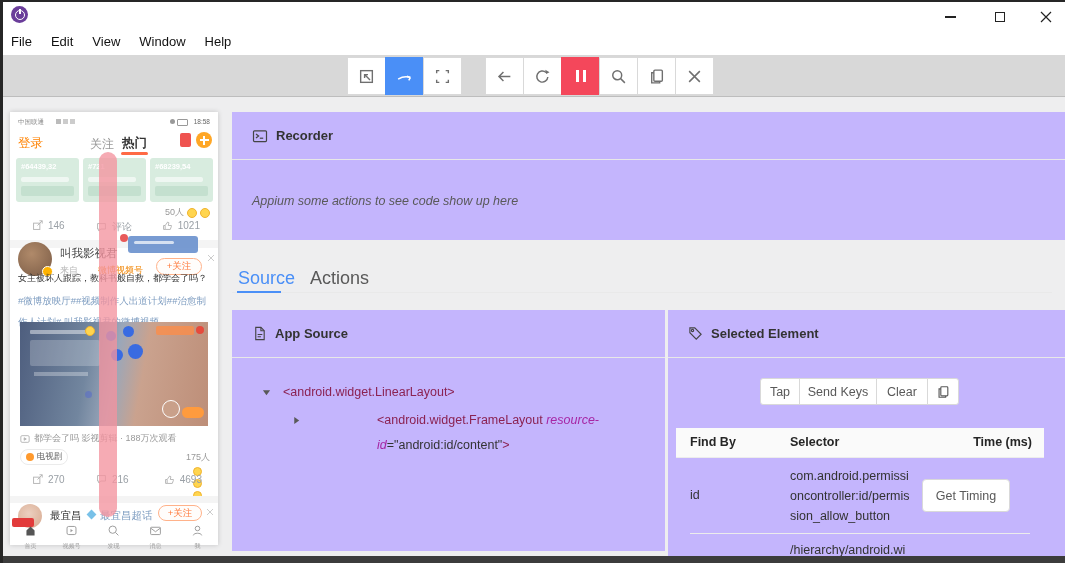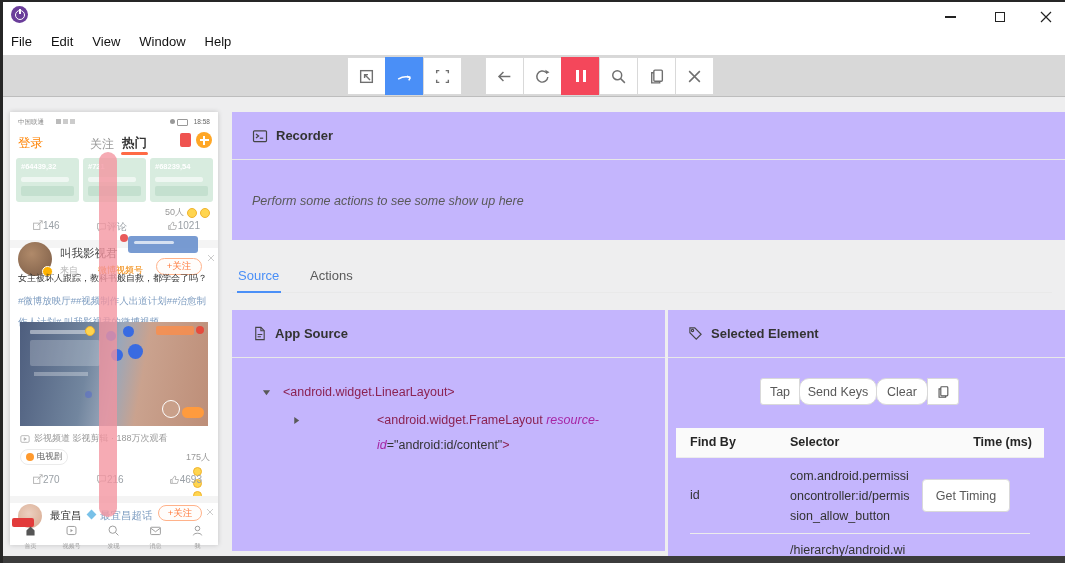--- a/index.html
+++ b/index.html
@@ -22,46 +22,46 @@
   
   .toolbar{left:3px;top:55px;width:1062px;height:42px;background:#d8d8d8;border-bottom:1px solid #bdbdbd;box-sizing:border-box;}
   .tb-group{position:absolute;top:2px;display:flex;}
   .tb-btn{width:39px;height:38px;background:#fff;border:1px solid #d9d9d9;margin-left:-1px;display:flex;align-items:center;justify-content:center;box-sizing:border-box;}
   .tb-btn.active-blue{background:#4a8ff7;border-color:#4a8ff7;}
   .tb-btn.active-red{background:#f4475b;border-color:#f4475b;}
 
   
   .panel{background:#c4b5fd;padding-left:20px;}
   .panel-header{position:absolute;left:0;top:0;right:0;height:47px;border-bottom:1px solid #e8e8e8;display:flex;align-items:center;gap:8px;padding-left:20px;font-size:13px;font-weight:bold;color:#333;}
-  .tab{font-size:13px;cursor:default;}
+  .tab{font-size:18px;cursor:default;}
   .tab.active{color:#4a8ff7;}
   .tab.idle{color:#595959;}
 
   .btn{background:#fff;border:1px solid #d9d9d9;color:#595959;font-size:12.5px;display:flex;align-items:center;justify-content:center;box-sizing:border-box;}
   .btn-group{display:flex;}
-  .btn-group .btn{margin-left:-1px;height:27px;border-radius:10px;}
+  .btn-group .btn{margin-left:-1px;height:27px;}
   .btn-group .btn:first-child{border-radius:3px 0 0 3px;margin-left:0;}
   .btn-group .btn:last-child{border-radius:0 3px 3px 0;}
 
   .tree{font-size:12.5px;line-height:25px;}
   .tag-t{color:#8b2252;}
   .attr-t{color:#a626a4;font-style:italic;}
   .val-t{color:#333;}
 
   .th{font-size:12.5px;font-weight:bold;color:#262626;}
   .td{font-size:12.5px;color:#333;}
 
   
   .phone{left:10px;top:112px;width:208px;height:433px;background:#fff;box-shadow:0 0 5px rgba(0,0,0,.18);}
   .emoji-dot{width:10px;height:10px;border-radius:50%;background:#ffd54f;border:1px solid #f0b32e;box-sizing:border-box;}
   .g-card{position:absolute;top:46px;width:63px;height:44px;background:#d8ecdf;border-radius:3px;}
   .g-card .v{position:absolute;left:5px;top:4px;color:#fff;font-size:7.5px;font-weight:bold;}
   .g-card .b1{position:absolute;left:5px;top:19px;width:48px;height:5px;background:rgba(255,255,255,.6);border-radius:2px;}
   .g-card .b2{position:absolute;left:5px;top:28px;width:53px;height:10px;background:rgba(126,183,149,.22);border-radius:2px;}
-  .count-item{display:flex;align-items:center;font-size:10px;color:#9aa0a6;justify-content:space-between;}
+  .count-item{display:flex;align-items:center;gap:5px;font-size:10px;color:#9aa0a6;justify-content:space-between;}
   .pill-follow{border:1px solid #ffb28a;border-radius:9px;color:#ff7a3c;font-size:9.5px;display:flex;align-items:center;justify-content:center;background:#fffdfb;box-sizing:border-box;}
   .divider{background:#f4f4f4;}
   .touch-dot{border-radius:50%;background:rgba(47,102,230,.92);}
   .swipe-stripe{left:89px;top:40px;width:18px;height:365px;background:rgba(243,148,159,.78);border-radius:9px;z-index:30;}
   .nav-item{position:absolute;top:411px;width:41px;text-align:center;}
   .nav-item .lbl{display:block;font-size:6px;color:#9b9b9b;margin-top:1px;transform-origin:top center;}
 
   .watermark{right:7px;top:534px;font-size:17px;color:rgba(140,143,148,.85);letter-spacing:1px;z-index:50;}
 </style>
 </head>
@@ -257,21 +257,21 @@
     <div class="abs touch-dot" style="left:113px;top:214px;width:11px;height:11px;"></div>
     <div class="abs touch-dot" style="left:118px;top:232px;width:15px;height:15px;"></div>
     <div class="abs touch-dot" style="left:101px;top:237px;width:12px;height:12px;"></div>
     <div class="abs emoji-dot" style="left:75px;top:214px;"></div>
 
     <div class="abs" style="left:10px;top:320px;display:flex;align-items:center;gap:4px;">
       <svg width="10" height="10" viewBox="0 0 12 12" fill="none" stroke="#b5b5b5" stroke-width="1.1">
           <rect x="1" y="2" width="10" height="8" rx="1.5"></rect>
           <path d="M5 4.5 L7.5 6 L5 7.5 Z" fill="#b5b5b5"></path>
         </svg>
-      <span style="font-size:9px;color:#999;">影视频道 影视剪辑 · 188万次观看</span>
+      <span style="font-size:9px;color:#999;">都学会了吗 影视剪辑 · 188万次观看</span>
     </div>
     <div class="abs" style="left:10px;top:337px;width:48px;height:16px;border:1px solid #ebebeb;border-radius:8px;display:flex;align-items:center;justify-content:center;gap:3px;box-sizing:border-box;">
       <span style="width:8px;height:8px;border-radius:50%;background:#ff9a2e;display:inline-block;"></span>
       <span style="font-size:8.5px;color:#666;">电视剧</span>
     </div>
     <div class="abs" style="right:8px;top:339px;display:flex;align-items:center;gap:3px;flex-direction:column;">
       <span style="font-size:9px;color:#999;">175人</span>
         <span class="emoji-dot" style="width:9px;height:9px;"></span>
         <span class="emoji-dot" style="width:9px;height:9px;"></span>
         <span class="emoji-dot" style="width:9px;height:9px;"></span>
@@ -351,21 +351,21 @@
 
   <div class="abs panel" style="left:232px;top:112px;width:820px;height:128px;">
     <div class="panel-header">
       <svg width="16" height="16" viewBox="0 0 16 16" fill="none" stroke="#444" stroke-width="1.2">
           <rect x="1.5" y="2.8" width="13" height="10.8" rx="1"></rect>
           <path d="M4 6 L6.6 8 L4 10"></path>
           <path d="M7.8 10.2 H11.2"></path>
         </svg>
       <span>Recorder</span>
     </div>
-    <div class="abs" style="left:20px;top:82px;font-size:12.5px;font-style:italic;color:#595959;">Perform some actions to see some show up here</div>
+    <div class="abs" style="left:20px;top:82px;font-size:12.5px;font-style:italic;color:#595959;">Appium some actions to see code show up here</div>
   </div>
 
   <span class="abs tab active" style="left:238px;top:268px;">Source</span>
   <span class="abs tab idle" style="left:310px;top:268px;">Actions</span>
   <div class="abs" style="left:232px;top:292px;width:820px;height:1px;background:#e9e9e9;"></div>
   <div class="abs" style="left:237px;top:291px;width:44px;height:2px;background:#4a8ff7;"></div>
 
   <div class="abs panel" style="left:232px;top:310px;width:413px;height:241px;">
     <div class="panel-header">
       <svg width="15" height="15" viewBox="0 0 16 16" fill="none" stroke="#444" stroke-width="1.2">

